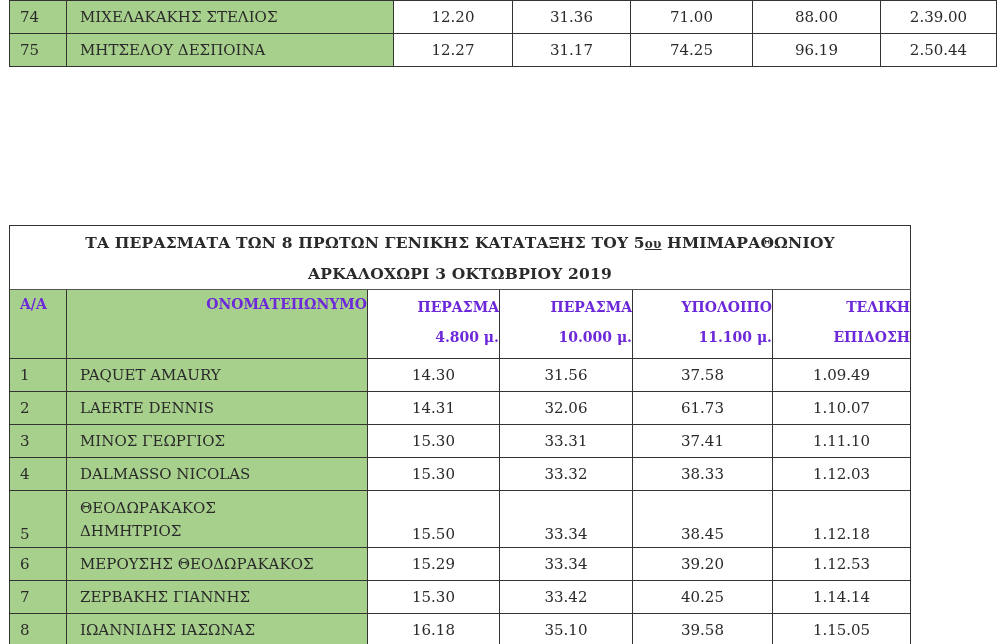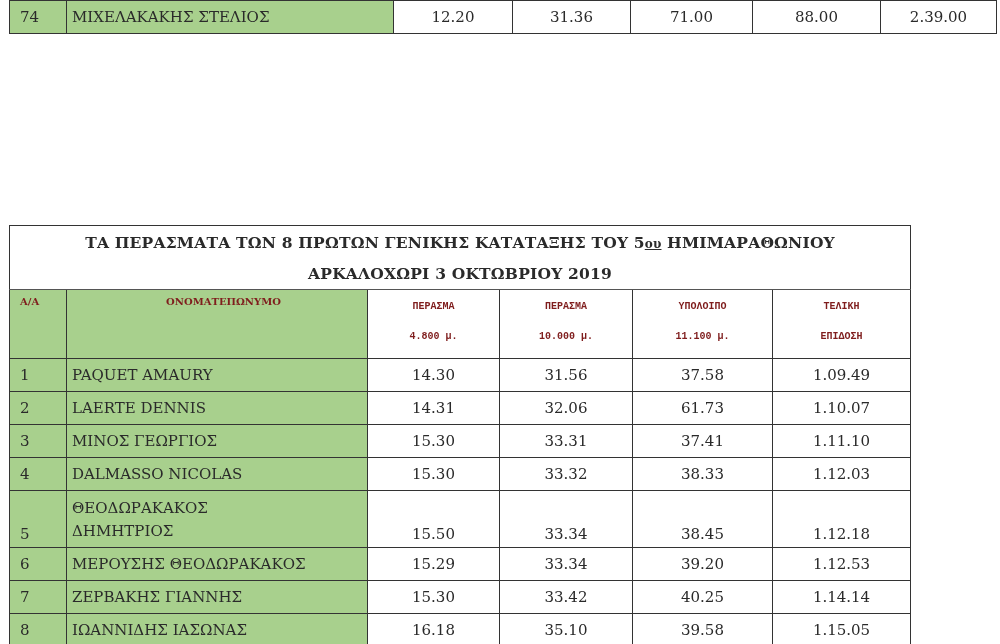--- a/index.html
+++ b/index.html
@@ -22,48 +22,48 @@
     td, th {
       border: 1px solid #333;
       padding: 0;
       font-weight: normal;
       font-size: 15px;
       color: #2a2a2a;
     }
     .green { background: #a8d08d; }
     .num { text-align: center; }
     .idx { text-align: left; padding-left: 10px; }
-    .name { text-align: left; padding-left: 5px; }
+    .name { text-align: left; padding-left: 13px; }
 
     
     #top-table { left: 9px; top: -2px; width: 987px; }
     #top-table tr.spacer td { height: 2px; border-top: none; }
     #top-table tr.r td { height: 32px; }
 
     
     #splits-table { left: 9px; top: 225px; width: 901px; }
     #splits-table td.title {
       text-align: center;
       font-weight: bold;
       font-size: 15.5px;
       line-height: 30px;
       padding: 2px 0 0 0;
       letter-spacing: 0.2px;
       border-bottom: 1px solid #555;
     }
     #splits-table th {
       font-weight: bold;
-      font-size: 10px;
-      color: #7f1d1d;
+      font-size: 14px;
+      color: #6d28d9;
       vertical-align: top;
       height: 62px;
     }
     #splits-table th.hidx { text-align: left; padding: 6px 0 0 10px; }
-    #splits-table th.hname { text-align: center; padding: 6px 0 0 13px; }
-    #splits-table th.hcol { text-align: center; line-height: 30px; padding-top: 2px; font-family: Liberation Mono, monospace; }
+    #splits-table th.hname { text-align: right; padding: 6px 0 0 13px; }
+    #splits-table th.hcol { text-align: right; line-height: 30px; padding-top: 2px; }
     #splits-table tr.r td { height: 32px; }
     #splits-table tr.r.tall td { height: 52px; vertical-align: bottom; padding-bottom: 4px; }
     #splits-table tr.r.tall td.name { line-height: 23px; }
     .sup { font-size: 12px; text-decoration: underline; }
   </style>
 </head>
 <body>
 
 <div class="page">
 
@@ -88,20 +88,29 @@
           <td></td>
     </tr>
     <tr class="r">
       <td class="green idx">74</td>
       <td class="green name">ΜΙΧΕΛΑΚΑΚΗΣ ΣΤΕΛΙΟΣ</td>
       <td class="num">12.20</td>
       <td class="num">31.36</td>
       <td class="num">71.00</td>
       <td class="num">88.00</td>
       <td class="num">2.39.00</td>
+    </tr>
+    <tr class="r">
+      <td class="green idx">75</td>
+      <td class="green name">ΜΗΤΣΕΛΟΥ ΔΕΣΠΟΙΝΑ</td>
+      <td class="num">12.27</td>
+      <td class="num">31.17</td>
+      <td class="num">74.25</td>
+      <td class="num">96.19</td>
+      <td class="num">2.50.44</td>
     </tr>
   </tbody>
     </table>
 
   <table id="splits-table">
     <colgroup>
       <col style="width:57px">
         <col style="width:301px">
       <col style="width:132px">
         <col style="width:133px">

